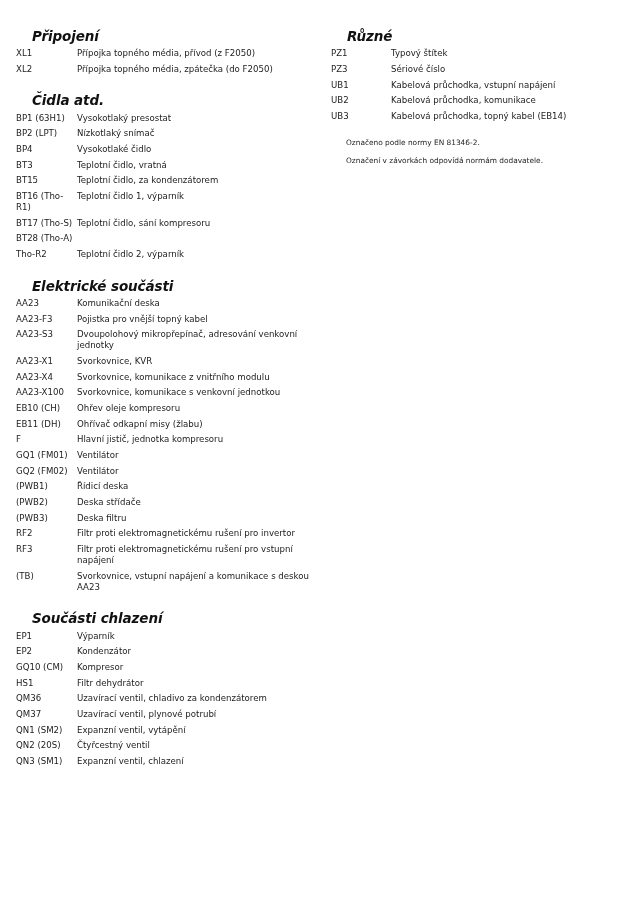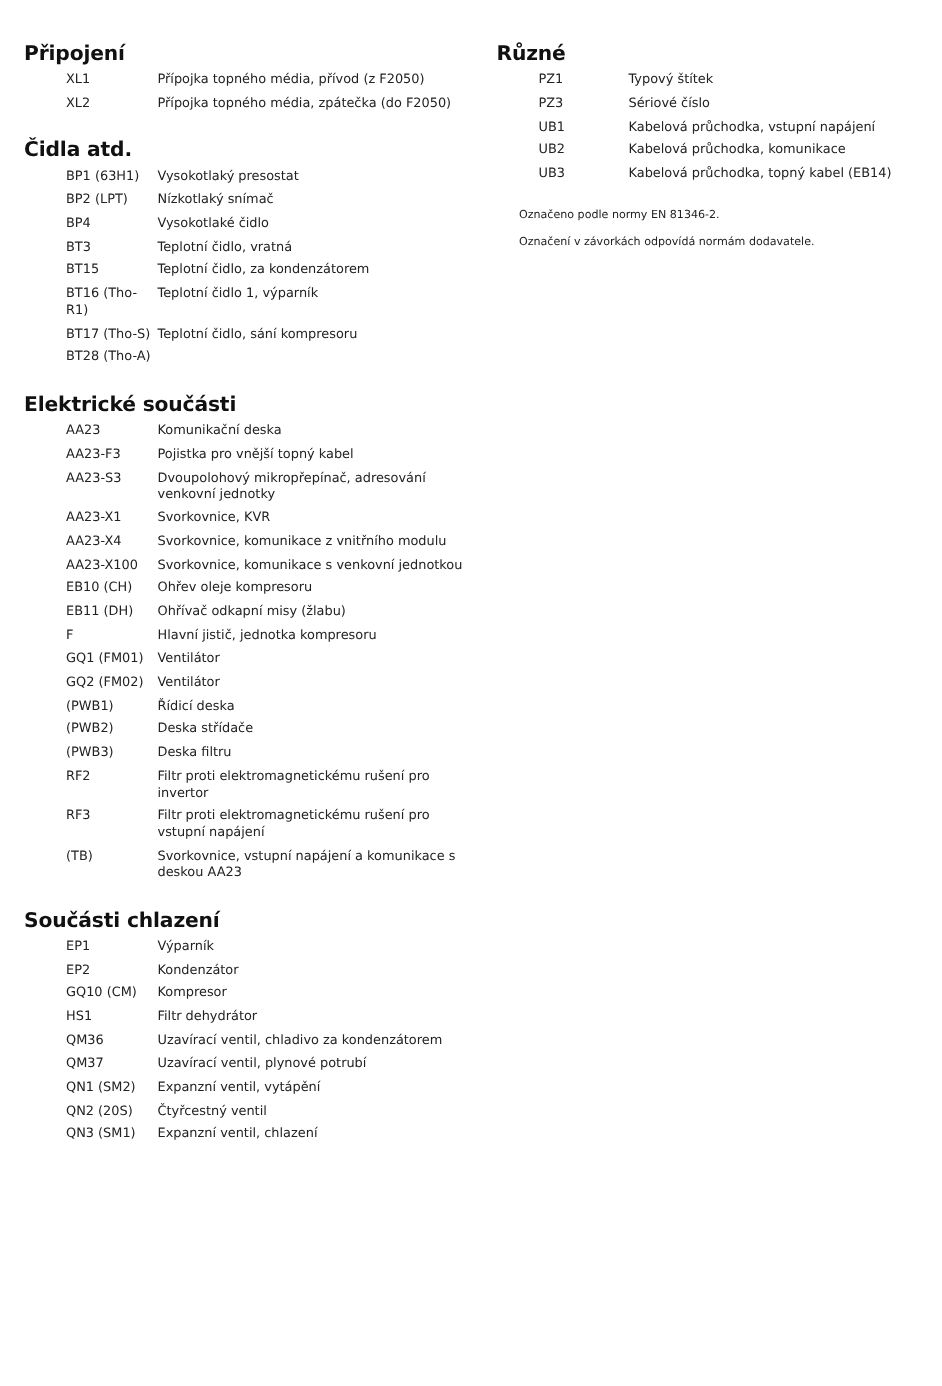--- a/index.html
+++ b/index.html
@@ -21,40 +21,40 @@
     }
     .col-left { left: 16px; width: 300px; }
     .col-right { left: 331px; width: 290px; }
 
     .section { margin: 0 0 14px 0; }
     .section-title {
       font-family: "DejaVu Sans", sans-serif;
       font-weight: bold;
       font-size: 13.5px;
       line-height: 18px;
-      margin: 0 0 1px 0;
+      margin: 0 0 1px 16px;
       color: #111;
       letter-spacing: -0.1px;
+      font-style: italic;
     }
     .rows { display: block; }
     .row {
       display: flex;
       align-items: flex-start;
       font-size: 8.6px;
       line-height: 11px;
       padding: 2.3px 0 2.4px 0;
       color: #222;
     }
     .code {
       flex: 0 0 61px;
       width: 61px;
       padding-right: 2px;
       box-sizing: border-box;
       word-break: break-word;
-      margin-left: 28px;
     }
     .col-right .code {
       flex: 0 0 60px;
       width: 60px;
     }
     .desc {
       flex: 1 1 auto;
     }
     .note {
       font-size: 7.4px;
@@ -111,20 +111,24 @@
           <span class="code">BT16 (Tho-R1)</span>
           <span class="desc">Teplotní čidlo 1, výparník</span>
         </div>
       <div class="row">
           <span class="code">BT17 (Tho-S)</span>
           <span class="desc">Teplotní čidlo, sání kompresoru</span>
         </div>
       <div class="row">
           <span class="code">BT28 (Tho-A)</span>
         </div>
+      <div class="row">
+          <span class="code">Tho-R2</span>
+          <span class="desc">Teplotní čidlo 2, výparník</span>
+        </div>
     </div>
   </section>
 
   <section class="section">
     <h2 class="section-title">Elektrické součásti</h2>
     <div class="rows">
       <div class="row">
           <span class="code">AA23</span>
           <span class="desc">Komunikační deska</span>
         </div>

